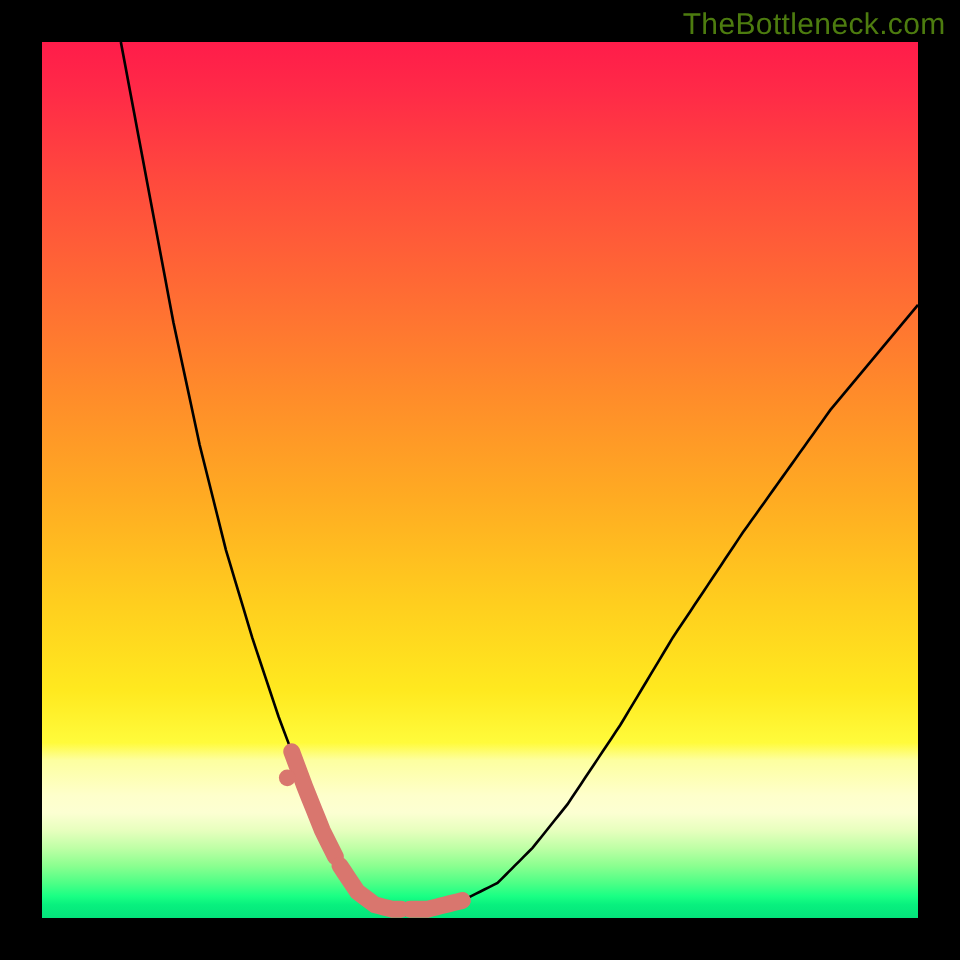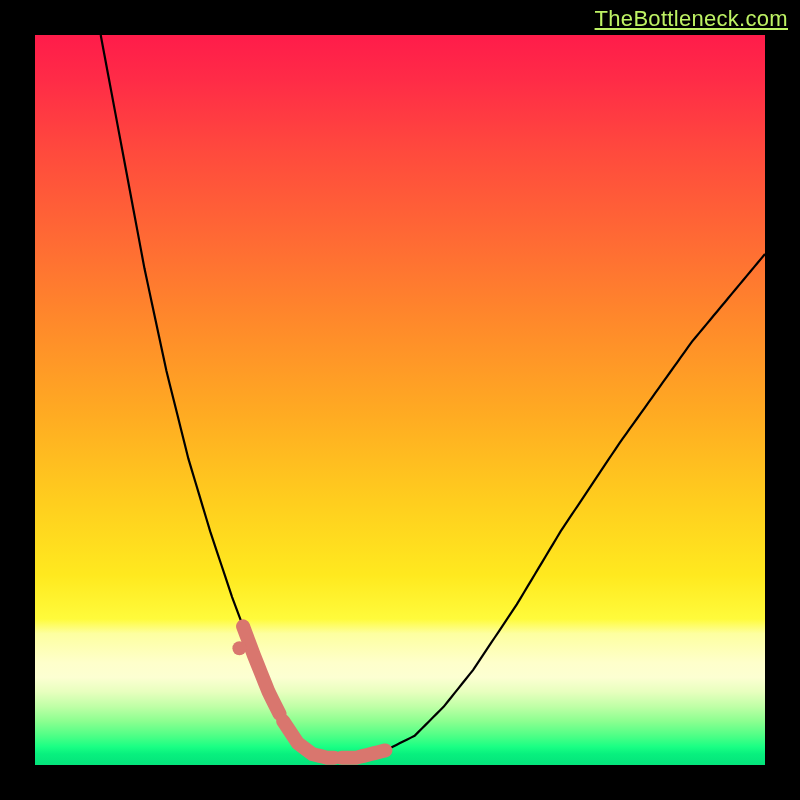--- a/index.html
+++ b/index.html
@@ -46,26 +46,25 @@
       #4eff86 96%,
       #1aff84 97.5%,
       #08f07e 98.5%,
       #04e37b 100%
     );
   }
   .watermark {
     position: absolute;
     top: 6px;
     right: 12px;
-    color: #bef264;
-    font-size: 22px;
+    color: #4d7c0f;
+    font-size: 25px;
     font-weight: 500;
     letter-spacing: 0.3px;
     user-select: none;
-    text-decoration: underline;
   }
   svg.curve {
     position: absolute;
     top: 0;
     left: 0;
     width: 730px;
     height: 730px;
     overflow: visible;
   }
   .main-curve {

